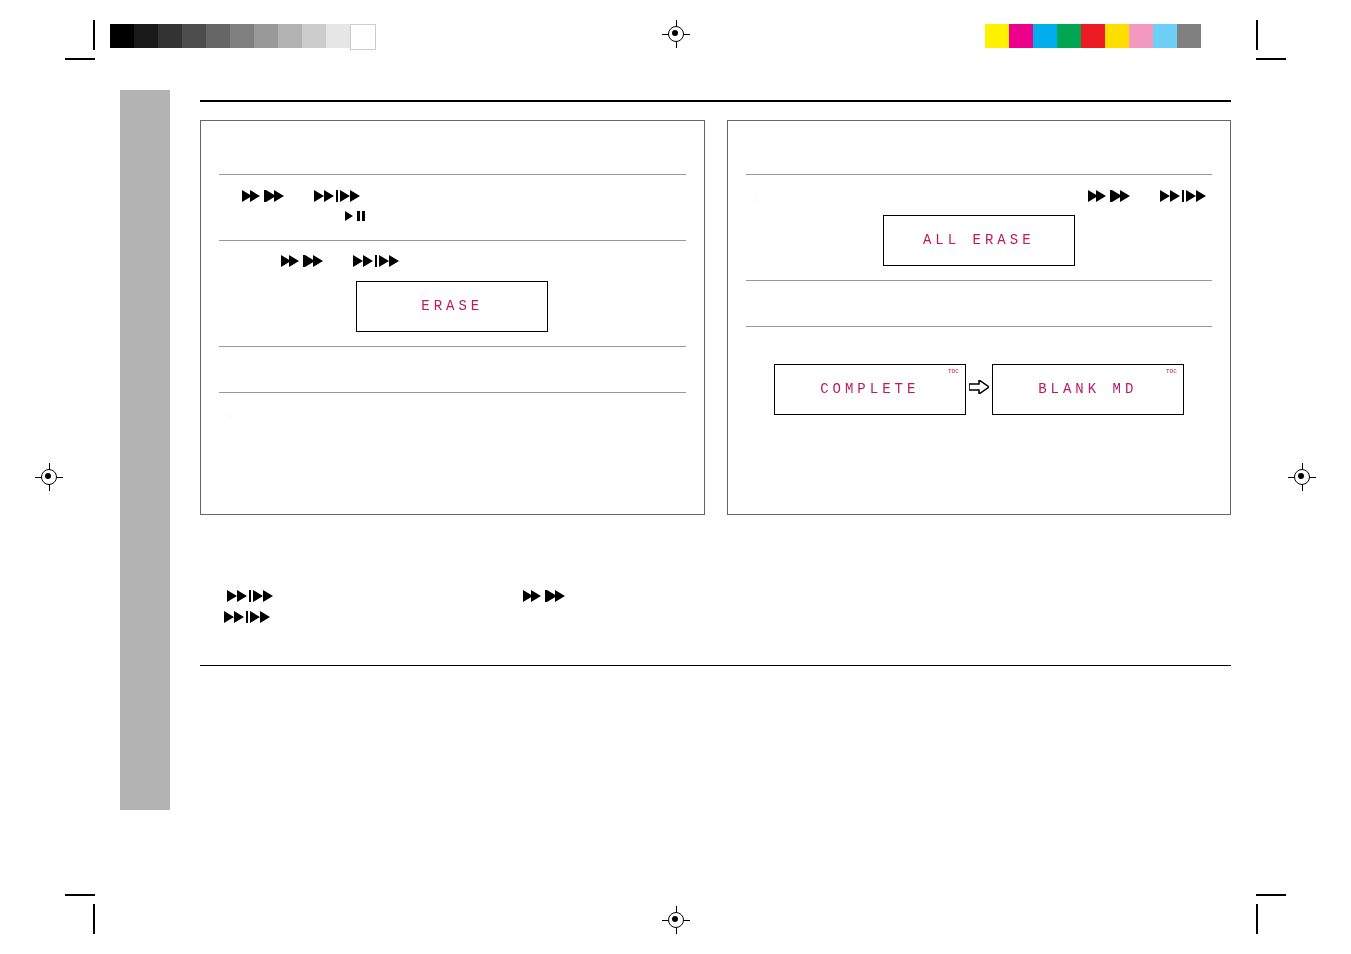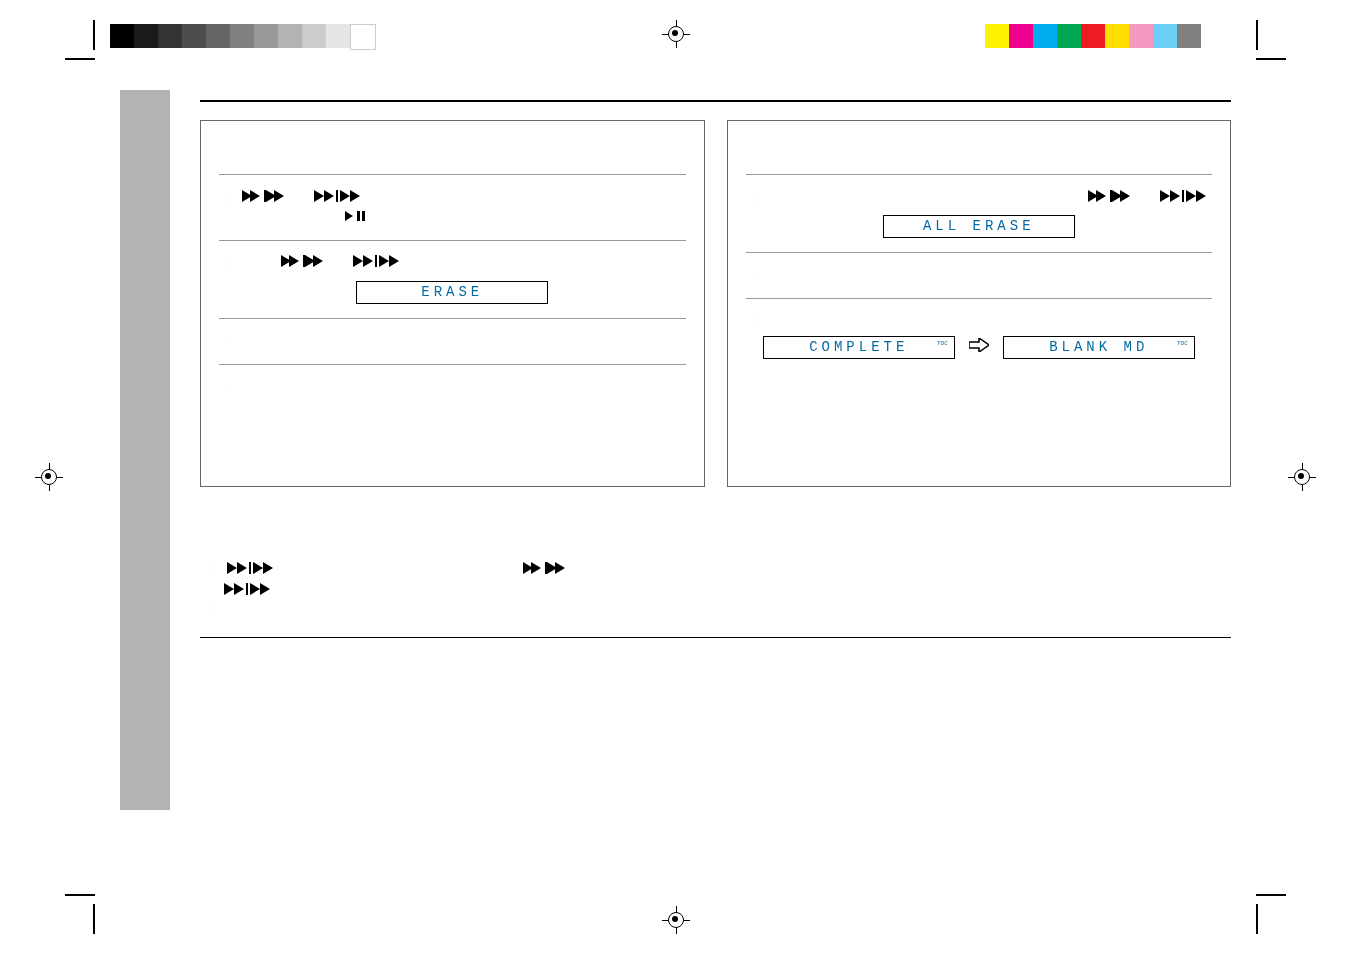--- a/index.html
+++ b/index.html
@@ -124,27 +124,27 @@
     color: rgba(0,0,0,0.01);
   }
   .panel .sep {
     border-top: 1px solid #999;
     margin: 14px -4px;
   }
   .panel p { margin: 4px 0; }
   .display {
     display: inline-block;
     border: 1px solid #000;
-    padding: 0 10px;
+    padding: 14px 10px;
     letter-spacing: 4px;
     font-family: "Courier New", monospace;
     font-size: 14px;
     min-width: 170px;
     text-align: center;
-    color: #0369a1;
+    color: #be185d;
     position: relative;
   }
   .display .toc {
     position: absolute;
     right: 6px;
     top: 2px;
     font-size: 6px;
     letter-spacing: 0;
   }
   .center { text-align: center; margin: 8px 0; }
@@ -155,21 +155,21 @@
   .step-num {
     display:inline-block;
     width:14px;
     font-weight:bold;
     text-align:center;
   }
   .result-row {
     display:flex;
     align-items:center;
     justify-content:center;
-    gap:14px;
+    gap:3px;
     margin-top:6px;
   }
 
   .footnotes {
     margin-top: 70px;
     font-size: 11.5px;
     color: rgba(0,0,0,0.01);
     padding: 0 6px 18px;
     border-bottom: 1px solid #000;
     line-height: 1.8;

